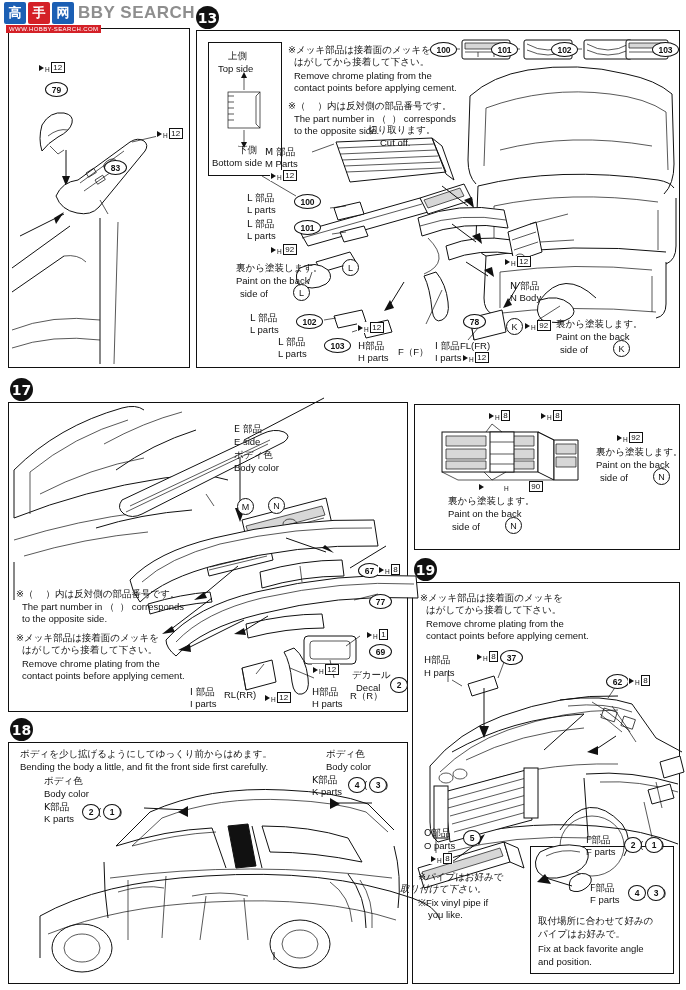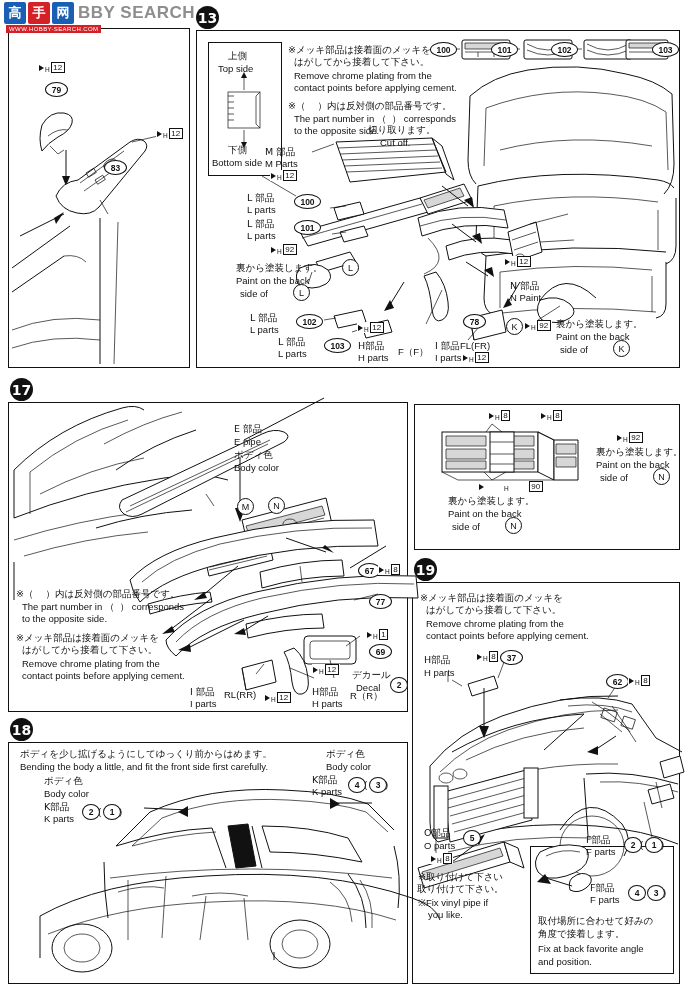--- a/index.html
+++ b/index.html
@@ -120,21 +120,21 @@
       <span class="h">H</span>
       <span class="bx">12</span>
   </div>
 
   <div class="stepnum" style="left:196px;top:6px;">13</div>
   <div class="panel" style="left:196px;top:30px;width:482px;height:336px;"></div>
 
   <div class="subpanel" style="left:208px;top:42px;width:72px;height:132px;"></div>
   <div class="txt jp" style="left:228px;top:50px;">上側</div>
   <div class="txt en" style="left:218px;top:63px;">Top side</div>
-  <div class="txt jp" style="left:228px;top:144px;">下側</div>
+  <div class="txt jp" style="left:238px;top:144px;">下側</div>
   <div class="txt en" style="left:212px;top:157px;">Bottom side</div>
 
   <svg width="686" height="990">
 
     <path class="drw-thin" d="M244 78 l0 12"></path>
       <path class="arrowfill" d="M241 78 l3 -6 l3 6 z"></path>
     <path class="drw-thin" d="M244 130 l0 12"></path>
       <path class="arrowfill" d="M241 142 l3 6 l3 -6 z"></path>
     <rect class="drw-thin" x="228" y="92" width="32" height="36"></rect>
     <path class="drw-thin" d="M228 96 h6 M228 102 h6 M228 108 h6 M228 114 h6 M228 120 h6"></path>
@@ -313,21 +313,21 @@
       <span class="h">H</span>
       <span class="bx">12</span>
   </div>
 
   <div class="ph" style="left:504px;top:256px;">
     <span class="tri"></span>
       <span class="h">H</span>
       <span class="bx">12</span>
   </div>
   <div class="txt jp" style="left:510px;top:280px;">N 部品</div>
-  <div class="txt en" style="left:510px;top:292px;">N Paint</div>
+  <div class="txt en" style="left:510px;top:292px;">N Body</div>
 
   <div class="pnum w2" style="left:463px;top:314px;">78</div>
   <div class="txt en" style="left:460px;top:340px;">FL(FR)</div>
 
   <div class="letter" style="left:506px;top:318px;">K</div>
   <div class="ph" style="left:524px;top:320px;">
     <span class="tri"></span>
       <span class="h">H</span>
       <span class="bx">92</span>
   </div>
@@ -414,21 +414,21 @@
     <path class="drw-thin" d="M354 600 l24 -6"></path>
     <path class="drw-thin" d="M346 646 l14 -10"></path>
     <path class="drw-thin" d="M330 660 l4 18"></path>
     <path class="drw-thin" d="M264 664 l-8 10"></path>
     <path class="drw-thin" d="M290 668 l24 10"></path>
     <path class="drw-thin" d="M214 506 l-8 -12"></path>
     <path class="drw-thin" d="M252 512 l-6 -14"></path>
   </svg>
 
   <div class="txt jp" style="left:234px;top:423px;">E 部品</div>
-  <div class="txt en" style="left:234px;top:436px;">E pipe</div>
+  <div class="txt en" style="left:234px;top:436px;">E side</div>
   <div class="txt jp" style="left:234px;top:449px;">ボディ色</div>
   <div class="txt en" style="left:234px;top:462px;">Body color</div>
 
   <div class="letter" style="left:237px;top:498px;">M</div>
   <div class="letter" style="left:268px;top:497px;">N</div>
 
   <div class="pnum w2" style="left:358px;top:563px;">67</div>
   <div class="ph" style="left:378px;top:564px;">
     <span class="tri"></span>
       <span class="h">H</span>
@@ -682,22 +682,22 @@
 
   <div class="txt jp" style="left:424px;top:827px;">O部品</div>
   <div class="txt en" style="left:424px;top:840px;">O parts</div>
   <div class="pnum circ" style="left:463px;top:830px;">5</div>
   <div class="ph" style="left:430px;top:853px;">
     <span class="tri"></span>
       <span class="h">H</span>
       <span class="bx">8</span>
   </div>
 
-  <div class="txt jp" style="left:418px;top:871px;">※取り付けて下さい</div>
-  <div class="txt jp" style="left:417px;top:883px;">取り付けて下さい。</div>
+  <div class="txt jp" style="left:418px;top:871px;">※パイプはお好みで</div>
+  <div class="txt jp" style="left:400px;top:883px;font-style:italic;">取り付けて下さい。</div>
   <div class="txt en" style="left:418px;top:897px;text-align:center;">※Fix vinyl pipe if</div>
   <div class="txt en" style="left:428px;top:909px;">you like.</div>
 
   <div class="subpanel" style="left:530px;top:846px;width:142px;height:126px;"></div>
   <svg width="686" height="990">
     <path class="drw-f" d="M540 852 q18 -10 40 -6 q10 2 8 12 q-2 12 -22 18 q-20 6 -28 -4 q-6 -10 2 -20 z"></path>
     <path class="drw-thin" d="M546 856 q16 -8 34 -4"></path>
     <path class="drw-f" d="M572 878 q10 -8 18 -2 q4 6 -4 12 q-8 6 -16 2 q-2 -8 2 -12 z"></path>
     <path class="arrowfill" d="M545 874 l-8 8 l14 2 z"></path>
     <path class="drw" d="M546 878 l26 8"></path>
@@ -711,17 +711,17 @@
   <div class="txt en" style="left:661px;top:839px;">)</div>
 
   <div class="txt jp" style="left:590px;top:882px;">F部品</div>
   <div class="txt en" style="left:590px;top:894px;">F parts</div>
   <div class="pnum circ" style="left:628px;top:885px;">4</div>
   <div class="txt en" style="left:642px;top:887px;">(</div>
   <div class="pnum circ" style="left:647px;top:885px;">3</div>
   <div class="txt en" style="left:663px;top:887px;">)</div>
 
   <div class="txt jp" style="left:538px;top:915px;">取付場所に合わせて好みの</div>
-  <div class="txt jp" style="left:538px;top:928px;">角度で接着します。</div>
+  <div class="txt jp" style="left:538px;top:928px;">パイプはお好みで。</div>
   <div class="txt en" style="left:538px;top:943px;">Fix at back favorite angle</div>
   <div class="txt en" style="left:538px;top:956px;">and position.</div>
 
 </div>
 
 </body></html>

